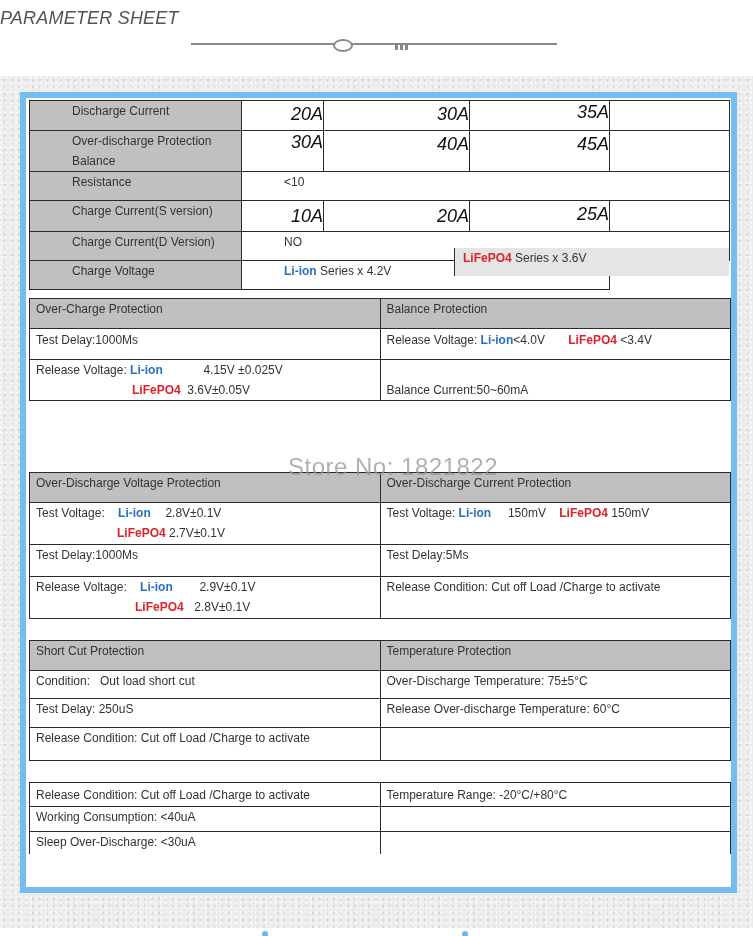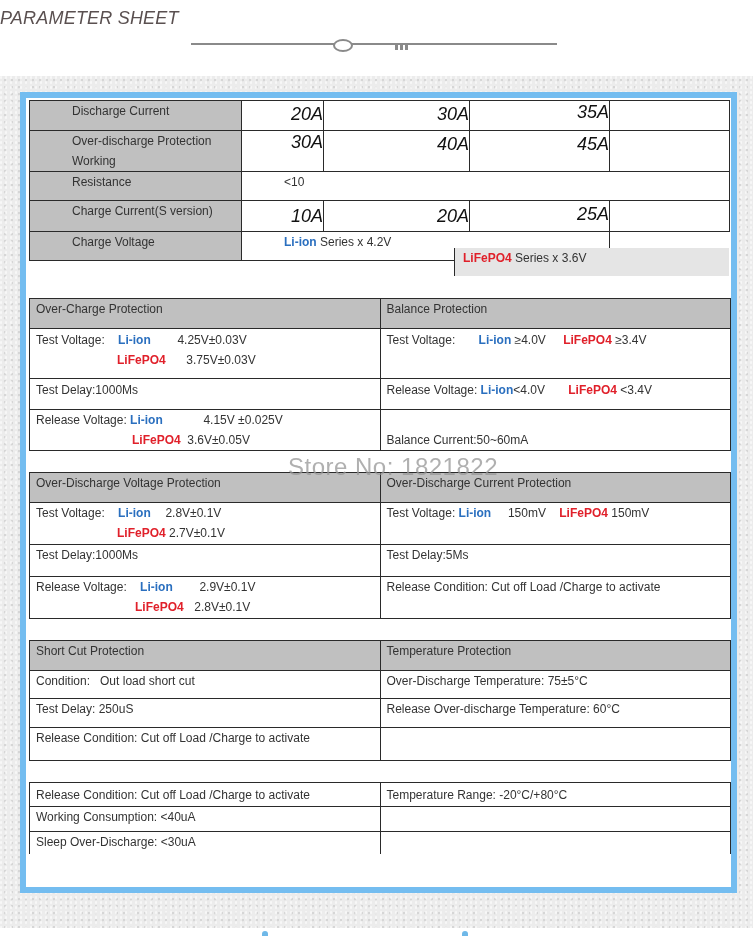--- a/index.html
+++ b/index.html
@@ -90,68 +90,58 @@
       </colgroup>
       <tbody>
           <tr>
         <td class="hd tall">Discharge Current</td>
         <td class="big">20A</td>
         <td class="big" style="padding-left:22px">30A</td>
         <td class="big" style="padding-left:30px;line-height:22px">35A</td>
         <td></td>
       </tr>
       <tr>
-        <td class="hd">Over-discharge Protection Working</td>
+        <td class="hd">Over-discharge Protection Balance</td>
         <td class="big" style="line-height:22px">30A</td>
         <td class="big" style="padding-left:22px">40A</td>
         <td class="big" style="padding-left:30px">45A</td>
         <td></td>
       </tr>
       <tr>
         <td class="hd">Resistance</td>
         <td colspan="4">&lt;10</td>
       </tr>
       <tr>
         <td class="hd">Charge Current(S version)</td>
         <td class="big" style="line-height:30px">10A</td>
         <td class="big" style="padding-left:22px;line-height:30px">20A</td>
         <td class="big" style="padding-left:30px">25A</td>
         <td></td>
       </tr>
       <tr>
+        <td class="hd">Charge Current(D Version)</td>
+        <td colspan="4">NO</td>
+      </tr>
+      <tr>
         <td class="hd">Charge Voltage</td>
         <td colspan="3"><span class="li">Li-ion</span><span> Series x 4.2V</span></td>
 
       </tr>
     </tbody>
       </table>
 
     <div style="position:absolute;left:428px;top:150px;width:275px;height:28px;border-left:1px solid #2a2a2a;background:#e5e5e5;padding-left:8px;font-size:12px;line-height:20px;box-sizing:border-box;">
       <span class="lf">LiFePO4</span><span> Series x 3.6V</span>
     </div>
 
     <table class="sec" style="top:200px">
       <tbody>
           <tr>
         <td class="hd" style="height:29px">Over-Charge Protection</td>
         <td class="hd">Balance Protection</td>
-      </tr>
-      <tr>
-        <td style="height:48px;padding-top:1px">
-          <span>Test Voltage:</span>
-          <span class="li sp" style="margin-left:10px;width:56px">Li-ion</span>
-          <span>4.25V±0.03V</span><br>
-          <span class="lf sp" style="margin-left:81px;width:66px">LiFePO4</span>
-          <span>3.75V±0.03V</span>
-        </td>
-        <td style="padding-top:1px">
-          <span>Test Voltage:</span>
-          <span class="li" style="margin-left:20px">Li-ion</span><span> ≥4.0V</span>
-          <span class="lf" style="margin-left:14px">LiFePO4</span><span> ≥3.4V</span>
-        </td>
       </tr>
       <tr>
         <td style="height:29px;padding-top:1px">Test Delay:1000Ms</td>
         <td style="padding-top:1px">
           <span>Release Voltage: </span><span class="li">Li-ion</span><span>&lt;4.0V</span>
           <span class="lf" style="margin-left:20px">LiFePO4</span><span> &lt;3.4V</span>
         </td>
       </tr>
       <tr>
         <td style="height:40px">

